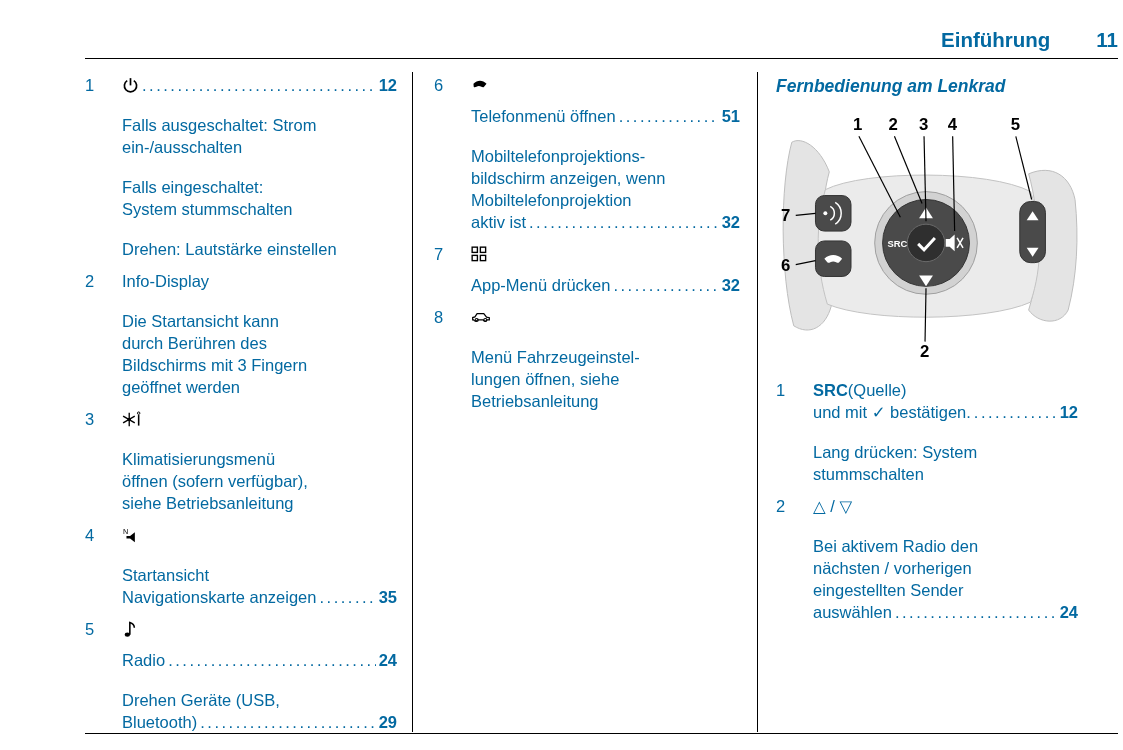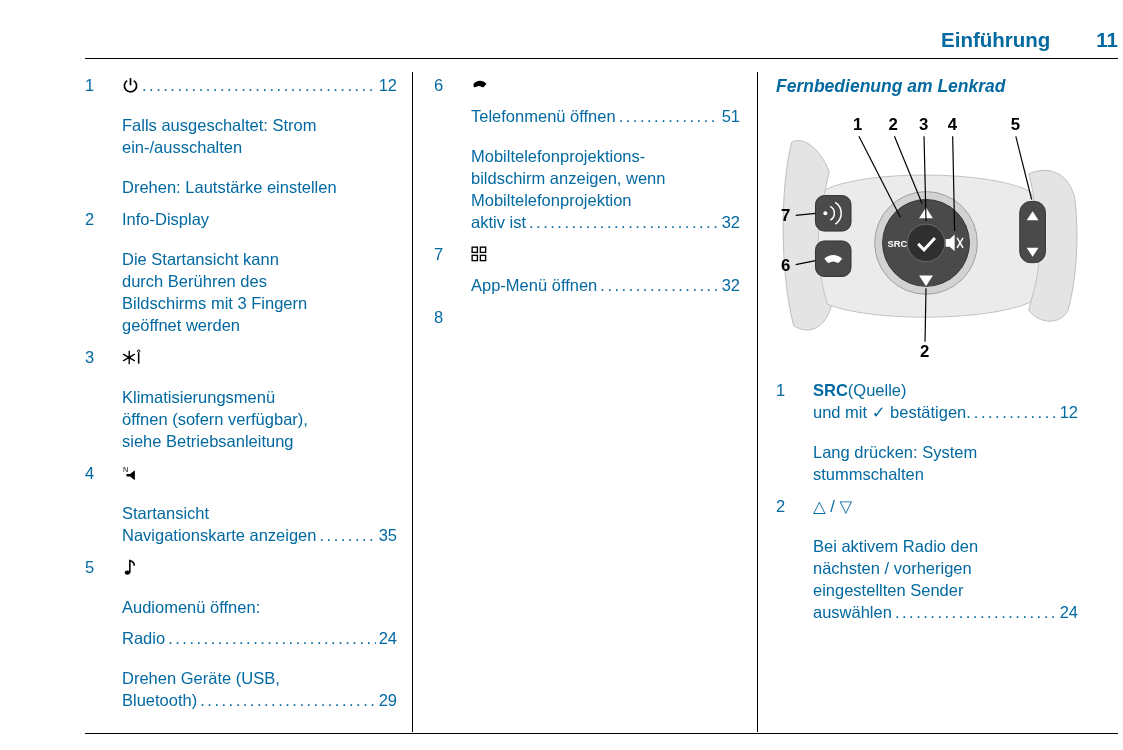--- a/index.html
+++ b/index.html
@@ -20,21 +20,21 @@
   .col > .entry:first-child{margin-top:0;}
   .marker{flex:0 0 37px;}
   .content{flex:1;min-width:0;}
   .iconrow{display:flex;align-items:center;min-height:22px;}
   .icon{display:inline-block;flex:none;}
   .icon svg{display:block;}
   .block{margin-top:18px;white-space:pre-line;}
   .leader{display:flex;align-items:flex-end;margin-top:9px;white-space:nowrap;}
   .leader.cont{margin-top:0;}
   .dots{flex:1;overflow:hidden;letter-spacing:2.5px;margin:0 3px;white-space:nowrap;}
-  .pg{flex:none;}
+  .pg{flex:none;font-weight:bold;}
   .b{font-weight:bold;}
   .col3-heading{font-weight:bold;font-size:17.5px;line-height:24px;margin:0 0 14px 0;font-style:italic;}
   .figure{margin:0 0 12px 0;}
 </style>
 </head>
 <body>
 
 <div class="page">
 
   <div class="hdr">
@@ -56,20 +56,22 @@
             <svg width="17" height="17" viewBox="0 0 15 15">
                 <path d="M4.6 3.2 A5.4 5.4 0 1 0 10.4 3.2" fill="none" stroke="#000" stroke-width="1.5"></path>
                 <line x1="7.5" y1="1" x2="7.5" y2="7.4" stroke="#000" stroke-width="1.5"></line>
               </svg>
           </span>
           <span class="dots">................................................................................</span>
           <span class="pg">12</span>
         </div>
         <div class="block">Falls ausgeschaltet: Strom
 ein-/ausschalten</div>
+        <div class="block">Falls eingeschaltet:
+System stummschalten</div>
         <div class="block">Drehen: Lautstärke einstellen</div>
       </div>
     </div>
 
     <div class="entry">
       <div class="marker">2</div>
       <div class="content">
         <div class="iconrow">
             <span>Info-Display</span>
           </div>
@@ -127,21 +129,20 @@
       <div class="marker">5</div>
       <div class="content">
         <div class="iconrow">
           <span class="icon">
             <svg width="15" height="18" viewBox="0 0 13 16">
               <ellipse cx="4.6" cy="13" rx="2.4" ry="1.8" fill="#000"></ellipse>
               <path d="M6.8 13 V2.2 c2.4 .7 4 2 4 4.6" fill="none" stroke="#000" stroke-width="1.4"></path>
             </svg>
           </span>
         </div>
-        <div class="block">Audiomenü öffnen:</div>
         <div class="leader">
           <span>Radio</span>
           <span class="dots">................................................................................</span>
           <span class="pg">24</span>
         </div>
         <div class="block">Drehen Geräte (USB,</div>
         <div class="leader cont">
           <span>Bluetooth)</span>
           <span class="dots">................................................................................</span>
           <span class="pg">29</span>
@@ -188,29 +189,43 @@
               <g fill="none" stroke="#000" stroke-width="1.2">
                 <rect x="1" y="1" width="4.6" height="4.6"></rect>
                   <rect x="8.2" y="1" width="4.6" height="4.6"></rect>
                 <rect x="1" y="8.2" width="4.6" height="4.6"></rect>
                   <rect x="8.2" y="8.2" width="4.6" height="4.6"></rect>
               </g>
             </svg>
           </span>
         </div>
         <div class="leader">
-          <span>App-Menü öffnen</span>
+          <span>App-Menü drücken</span>
           <span class="dots">................................................................................</span>
           <span class="pg">32</span>
         </div>
       </div>
     </div>
 
     <div class="entry">
       <div class="marker">8</div>
+      <div class="content">
+        <div class="iconrow">
+          <span class="icon">
+            <svg width="20" height="14" viewBox="0 0 18 12">
+              <path d="M1.5 8.5 v-2 l2 -.6 2 -3 h6 l2.5 3.2 2.5 .6 v1.8 h-2 a2 2 0 0 1 -3.6 0 h-5 a2 2 0 0 1 -3.6 0 z" fill="none" stroke="#000" stroke-width="1.1"></path>
+              <circle cx="5.1" cy="8.7" r="1.4" fill="none" stroke="#000" stroke-width="1"></circle>
+              <circle cx="12.9" cy="8.7" r="1.4" fill="none" stroke="#000" stroke-width="1"></circle>
+            </svg>
+          </span>
+        </div>
+        <div class="block">Menü Fahrzeugeinstel-
+lungen öffnen, siehe
+Betriebsanleitung</div>
+      </div>
     </div>
 
   </div>
 
   <div class="col col3">
     <div class="col3-heading">Fernbedienung am Lenkrad</div>
 
     <div class="figure">
       <svg width="302" height="250" viewBox="0 0 306 252">
 

